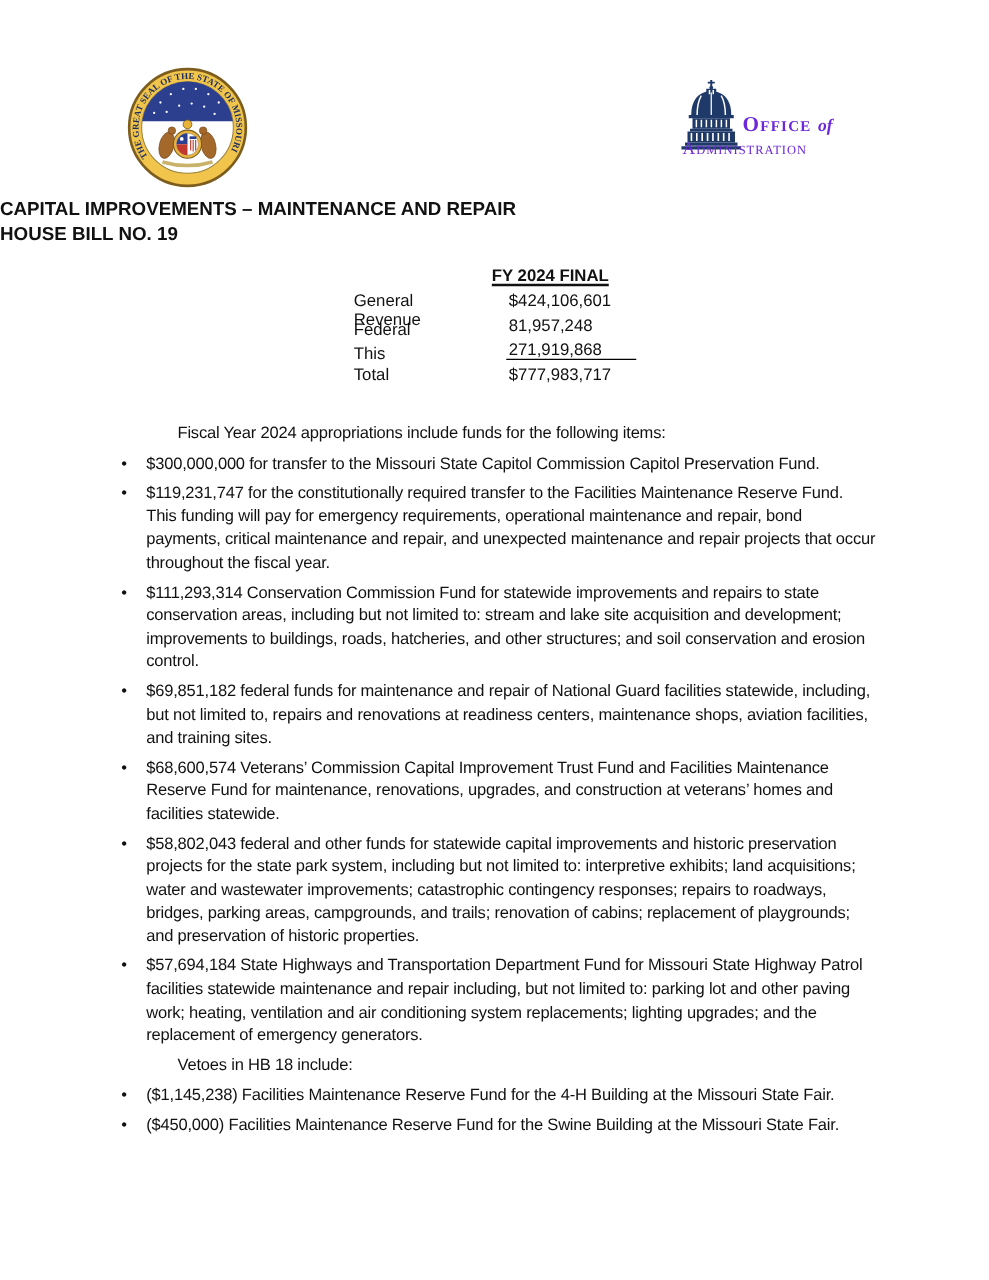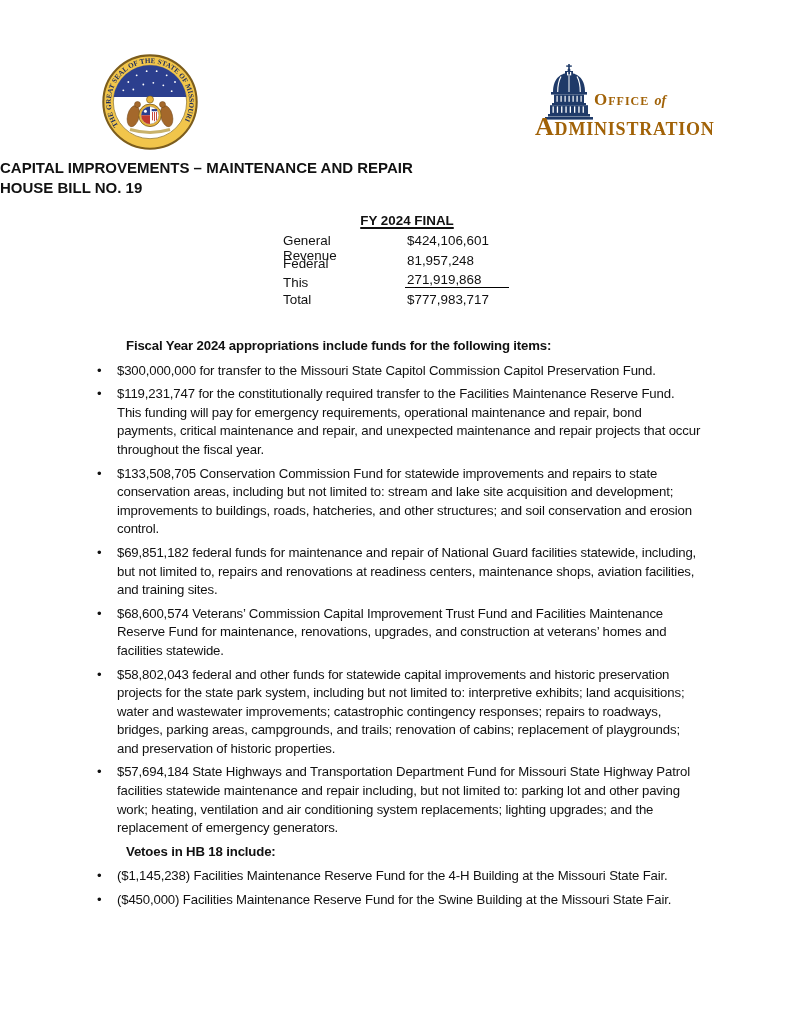--- a/index.html
+++ b/index.html
@@ -3,47 +3,47 @@
 <meta charset="utf-8">
 <style>
   html,body{margin:0;padding:0;background:#fff;}
   .page{
     position:relative;width:791px;height:1024px;background:#ffffff;
     font-family:"Liberation Sans", sans-serif;color:#111;overflow:hidden;
   }
 
   
   .seal{position:absolute;left:100px;top:52px;width:100px;height:100px;}
-  .oa-logo{position:absolute;left:530px;top:60px;width:176px;height:80px;color:#a16207;}
+  .oa-logo{position:absolute;left:530px;top:60px;width:176px;height:80px;color:#6d28d9;}
   .oa-dome{position:absolute;left:15px;top:4px;width:48px;height:58px;}
   .oa-line1{position:absolute;left:64px;top:30px;font-family:"Liberation Serif",serif;
     font-variant:small-caps;font-weight:700;font-size:17px;letter-spacing:1px;white-space:nowrap;}
   .oa-of{font-variant:normal;font-style:italic;font-weight:600;font-size:14px;letter-spacing:0;}
-  .oa-line2{position:absolute;left:5px;top:52px;font-family:"Liberation Serif",serif;
-    font-variant:small-caps;font-weight:700;font-size:26px;letter-spacing:0.8px;white-space:nowrap;}
+  .oa-line2{position:absolute;left:16px;top:52px;font-family:"Liberation Serif",serif;
+    font-variant:small-caps;font-weight:400;font-size:14px;letter-spacing:0.8px;white-space:nowrap;}
 
   
   .title{position:absolute;left:0;top:158px;width:791px;
     font-size:15px;font-weight:bold;line-height:20px;}
 
   
   .fin-table{position:absolute;left:283px;top:213px;font-size:13.4px;}
   .fin-hrow{display:flex;height:19.8px;align-items:baseline;}
-  .fin-col-header{margin-left:72px;width:104px;text-align:center;font-weight:bold;
+  .fin-col-header{margin-left:100px;width:104px;text-align:right;font-weight:bold;
     text-decoration:underline;text-decoration-thickness:1.5px;text-underline-offset:2px;}
   .fin-row{display:flex;height:19.8px;align-items:baseline;}
   .fin-label{width:100px;text-align:left;}
   .fin-value{width:100px;margin-left:22px;display:flex;justify-content:space-between;padding:0 2px;}
   .fin-value .num{flex:1;text-align:left;}
   .rule-below{border-bottom:1.6px solid #000;}
 
   
   .body{position:absolute;left:94px;top:337px;width:607px;
     font-size:13.2px;line-height:18.6px;letter-spacing:-0.15px;}
-  .body-heading{font-weight:bold;margin:0 0 6px 0;padding-left:32px;}
+  .body-heading{font-weight:normal;margin:0 0 6px 16px;padding-left:32px;}
   .body-heading.second{margin-top:1px;}
   .bullet{position:relative;padding-left:23px;margin:0 0 5px 0;}
   .bullet::before{content:"\2022";position:absolute;left:3px;top:0;font-size:13.2px;}
 </style>
 </head>
 <body>
 
 <div class="page">
 
   <div class="seal">
@@ -175,21 +175,21 @@
         <span class="num">777,983,717</span>
       </div>
     </div>
   </div>
 
   <div class="body">
     <div class="body-heading">Fiscal Year 2024 appropriations include funds for the following items:</div>
 
     <div class="bullet"><span>$300,000,000 for transfer to the Missouri State Capitol Commission Capitol Preservation Fund.</span></div>
     <div class="bullet"><span>$119,231,747 for the constitutionally required transfer to the Facilities Maintenance Reserve Fund. This funding will pay for emergency requirements, operational maintenance and repair, bond payments, critical maintenance and repair, and unexpected maintenance and repair projects that occur throughout the fiscal year.</span></div>
-    <div class="bullet"><span>$133,508,705 Conservation Commission Fund for statewide improvements and repairs to state conservation areas, including but not limited to: stream and lake site acquisition and development; improvements to buildings, roads, hatcheries, and other structures; and soil conservation and erosion control.</span></div>
+    <div class="bullet"><span>$111,293,314 Conservation Commission Fund for statewide improvements and repairs to state conservation areas, including but not limited to: stream and lake site acquisition and development; improvements to buildings, roads, hatcheries, and other structures; and soil conservation and erosion control.</span></div>
     <div class="bullet"><span>$69,851,182 federal funds for maintenance and repair of National Guard facilities statewide, including, but not limited to, repairs and renovations at readiness centers, maintenance shops, aviation facilities, and training sites.</span></div>
     <div class="bullet"><span>$68,600,574 Veterans’ Commission Capital Improvement Trust Fund and Facilities Maintenance Reserve Fund for maintenance, renovations, upgrades, and construction at veterans’ homes and facilities statewide.</span></div>
     <div class="bullet"><span>$58,802,043 federal and other funds for statewide capital improvements and historic preservation projects for the state park system, including but not limited to: interpretive exhibits; land acquisitions; water and wastewater improvements; catastrophic contingency responses; repairs to roadways, bridges, parking areas, campgrounds, and trails; renovation of cabins; replacement of playgrounds; and preservation of historic properties.</span></div>
     <div class="bullet"><span>$57,694,184 State Highways and Transportation Department Fund for Missouri State Highway Patrol facilities statewide maintenance and repair including, but not limited to: parking lot and other paving work; heating, ventilation and air conditioning system replacements; lighting upgrades; and the replacement of emergency generators.</span></div>
 
     <div class="body-heading second">Vetoes in HB 18 include:</div>
 
     <div class="bullet"><span>($1,145,238) Facilities Maintenance Reserve Fund for the 4-H Building at the Missouri State Fair.</span></div>
     <div class="bullet"><span>($450,000) Facilities Maintenance Reserve Fund for the Swine Building at the Missouri State Fair.</span></div>
   </div>

